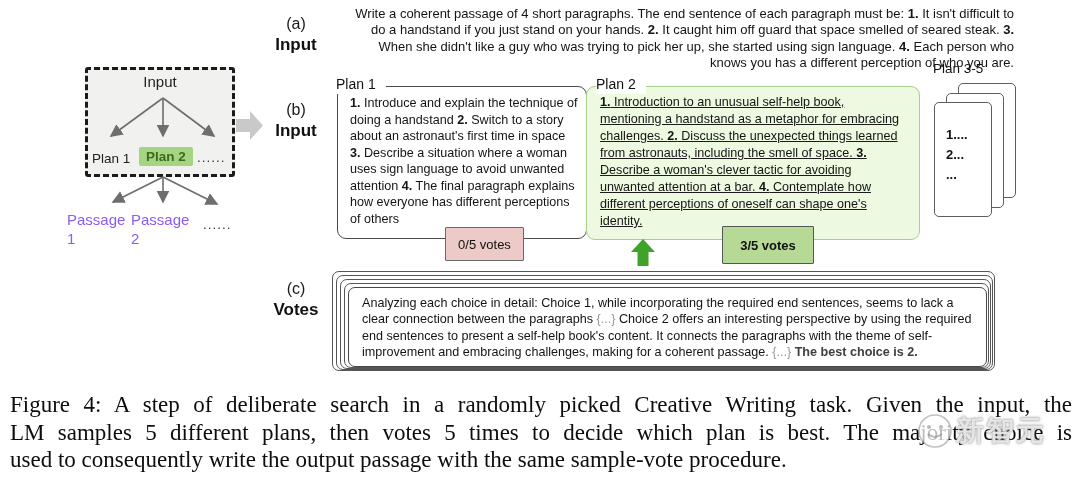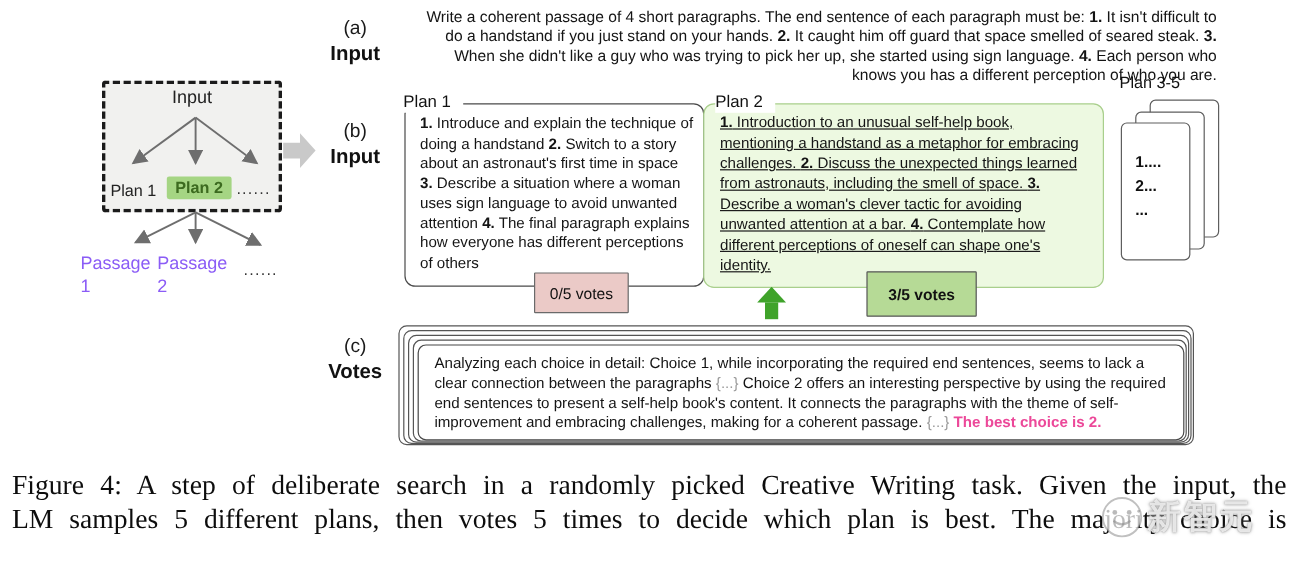--- a/index.html
+++ b/index.html
@@ -18,21 +18,21 @@
 
   
   .row-label{width:70px;text-align:center;}
   .row-label .letter{font-size:16px;line-height:20px;color:#1a1a1a;}
   .row-label .word{font-size:17px;line-height:22px;font-weight:bold;color:#111;}
 
   
   .input-text{left:348px;top:6px;width:666px;font-size:13px;line-height:16.3px;color:#141414;text-align:right;}
   .seg-b{font-weight:bold;}
   .seg-gray{color:#9a9a9a;}
-  .seg-green{color:#ec4899;font-weight:bold;}
+  .seg-green{color:#404040;font-weight:bold;}
 
   
   .plan-label{top:76px;height:18px;background:#fff;z-index:4;font-size:14px;color:#111;padding-right:10px;}
   .plan1-box{left:337px;top:86px;width:248px;height:151px;background:#fff;
              border:1.6px solid #4a4a4a;border-radius:9px;}
   .plan1-text{padding:8px 8px 0 12px;font-size:12.6px;line-height:16.5px;color:#141414;}
   .plan2-box{left:586px;top:86px;width:332px;height:152px;background:#edf9e1;
              border:1.6px solid #a9cf8c;border-radius:9px;text-decoration:underline;}
   .plan2-text{padding:7px 10px 0 13px;font-size:12.6px;line-height:17px;color:#141414;}
 
@@ -147,20 +147,21 @@
   <div class="abs votes-layer" style="left:336px;top:275px;width:655px;height:93px;z-index:2;"></div>
   <div class="abs votes-layer" style="left:340px;top:279px;width:649px;height:88px;z-index:3;"></div>
   <div class="abs votes-layer" style="left:344px;top:283px;width:643px;height:83px;z-index:4;"></div>
   <div class="abs votes-front">
     <div class="votes-text"><span>Analyzing each choice in detail:  Choice 1, while incorporating the required end sentences, seems to lack a clear connection between the paragraphs </span><span class="seg-gray">{...}</span><span> Choice 2 offers an interesting perspective by using the required end sentences to present a self-help book's content. It connects the paragraphs with the theme of self-improvement and embracing challenges, making for a coherent passage.  </span><span class="seg-gray">{...}</span><span> </span><span class="seg-green">The best choice is 2.</span></div>
   </div>
 
   <div class="abs caption">
     <div class="cap-line-just">Figure 4: A step of deliberate search in a randomly picked Creative Writing task. Given the input, the</div>
     <div class="cap-line-just">LM samples 5 different plans, then votes 5 times to decide which plan is best. The majority choice is</div>
+    <div>used to consequently write the output passage with the same sample-vote procedure.</div>
   </div>
 
   <div class="abs watermark">
     <svg width="38" height="38" viewBox="0 0 38 38">
       <circle cx="19" cy="19" r="16" fill="rgba(255,255,255,0.72)" stroke="rgba(140,140,140,0.55)" stroke-width="1.6"></circle>
       <circle cx="13" cy="15" r="2" fill="rgba(140,140,140,0.6)"></circle>
       <circle cx="25" cy="15" r="2" fill="rgba(140,140,140,0.6)"></circle>
       <path d="M12,22 Q19,28 26,22" fill="none" stroke="rgba(140,140,140,0.6)" stroke-width="1.8"></path>
     </svg>
     <span class="wm-text">新智元</span>

